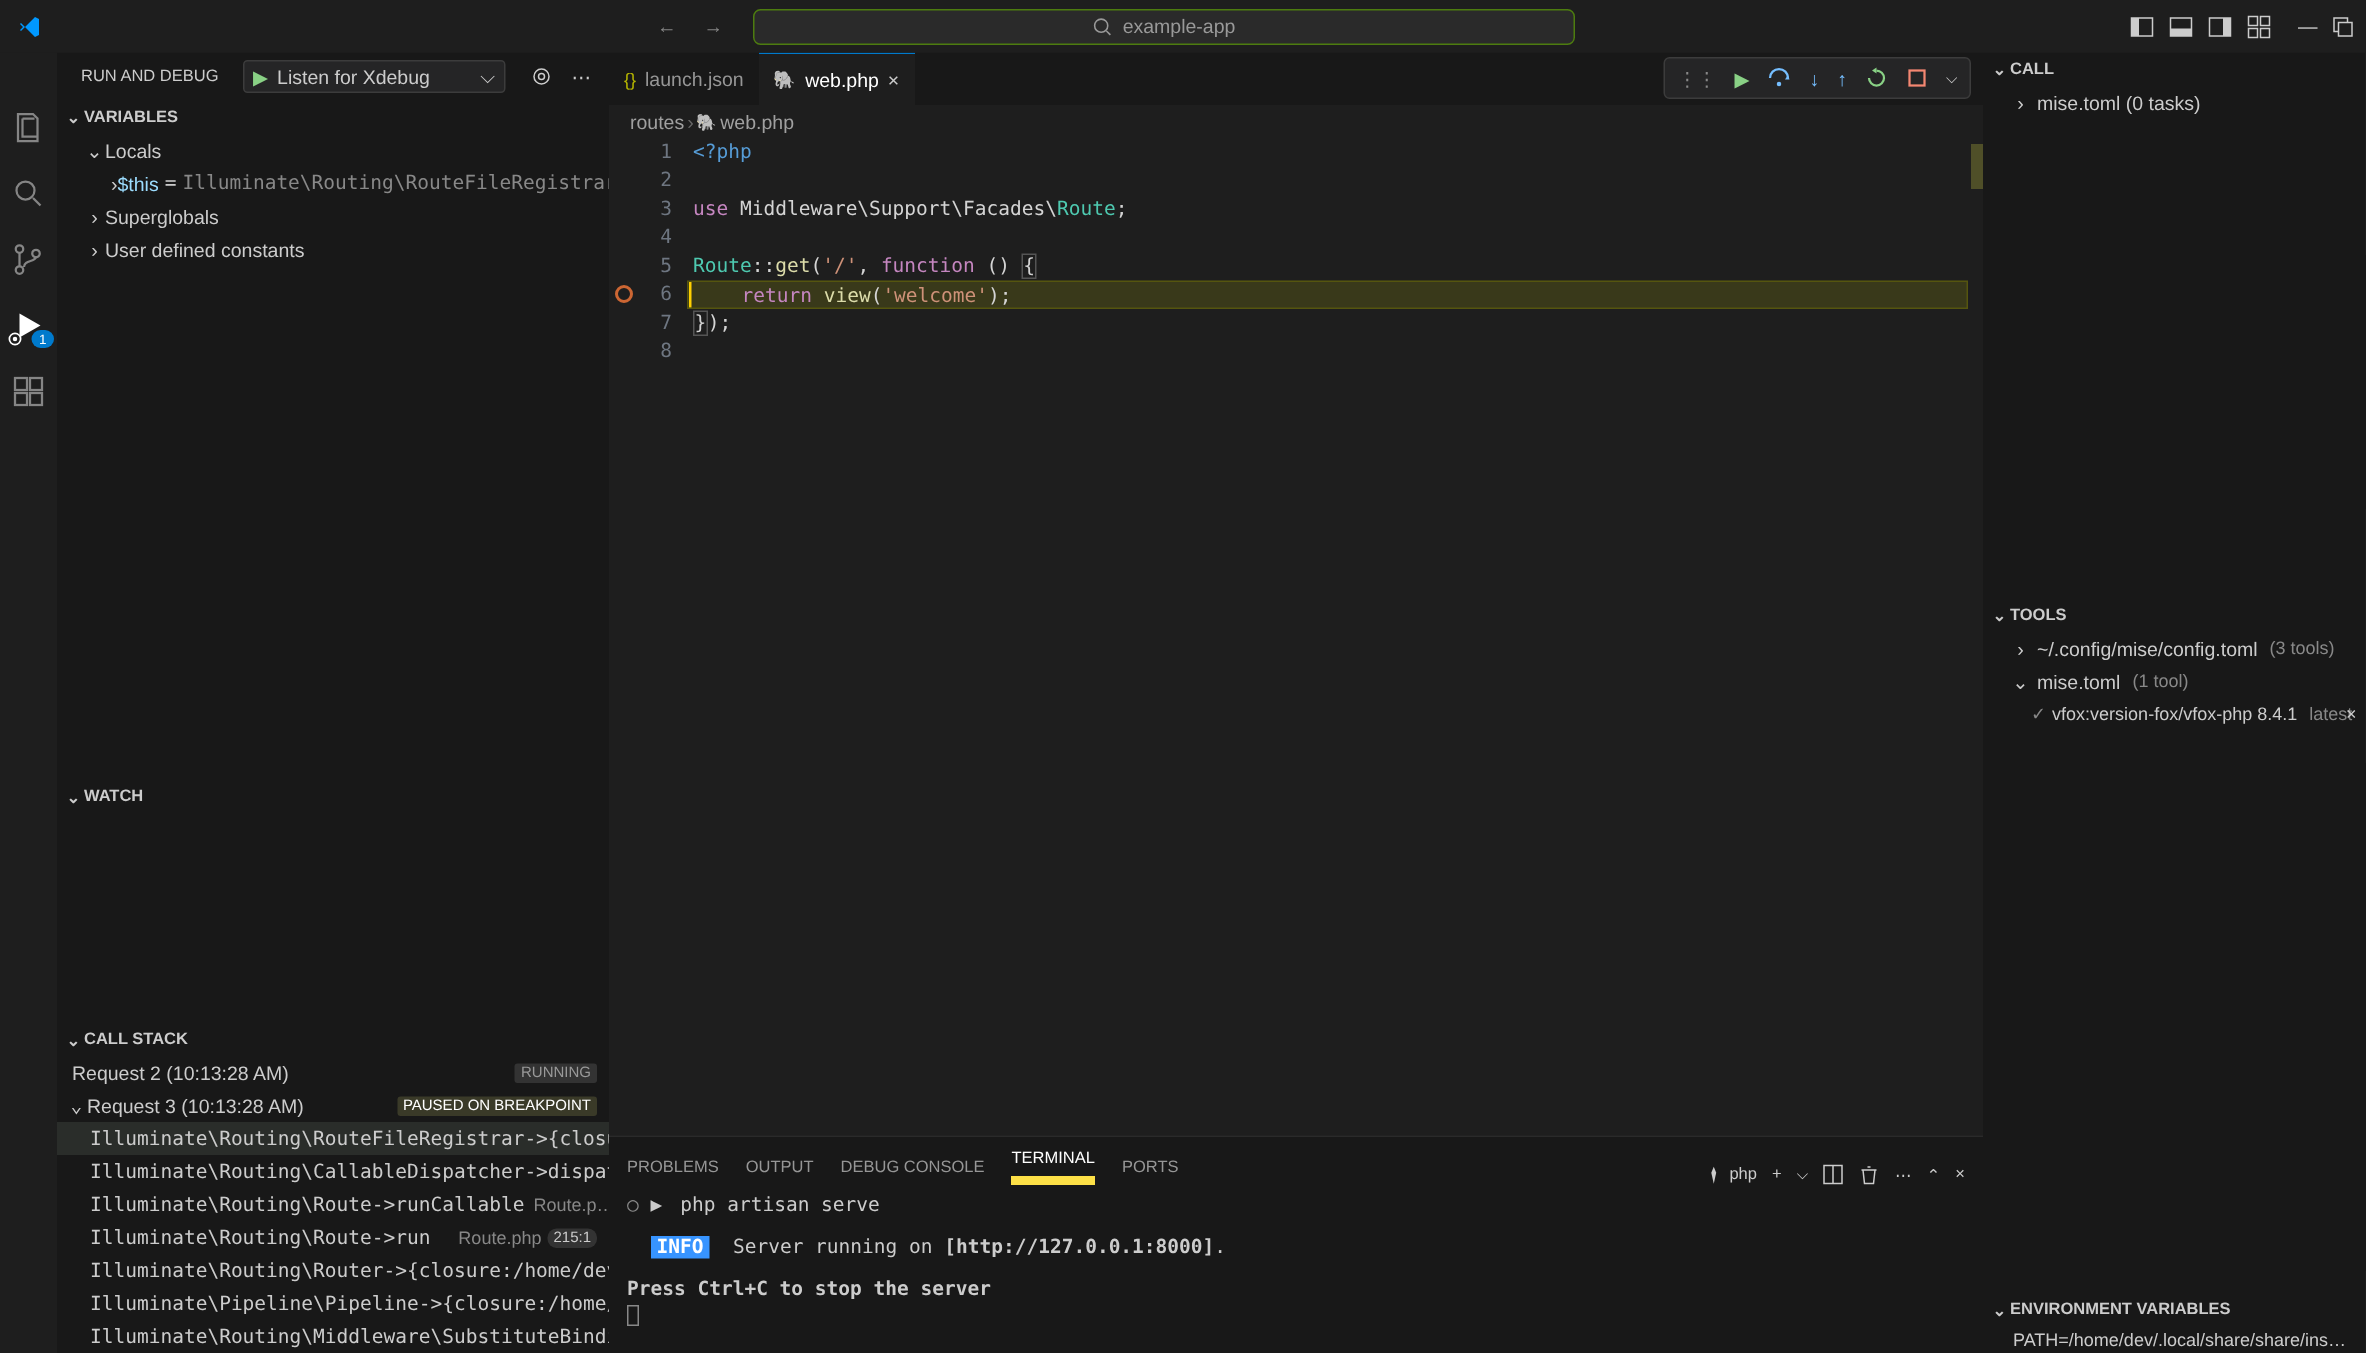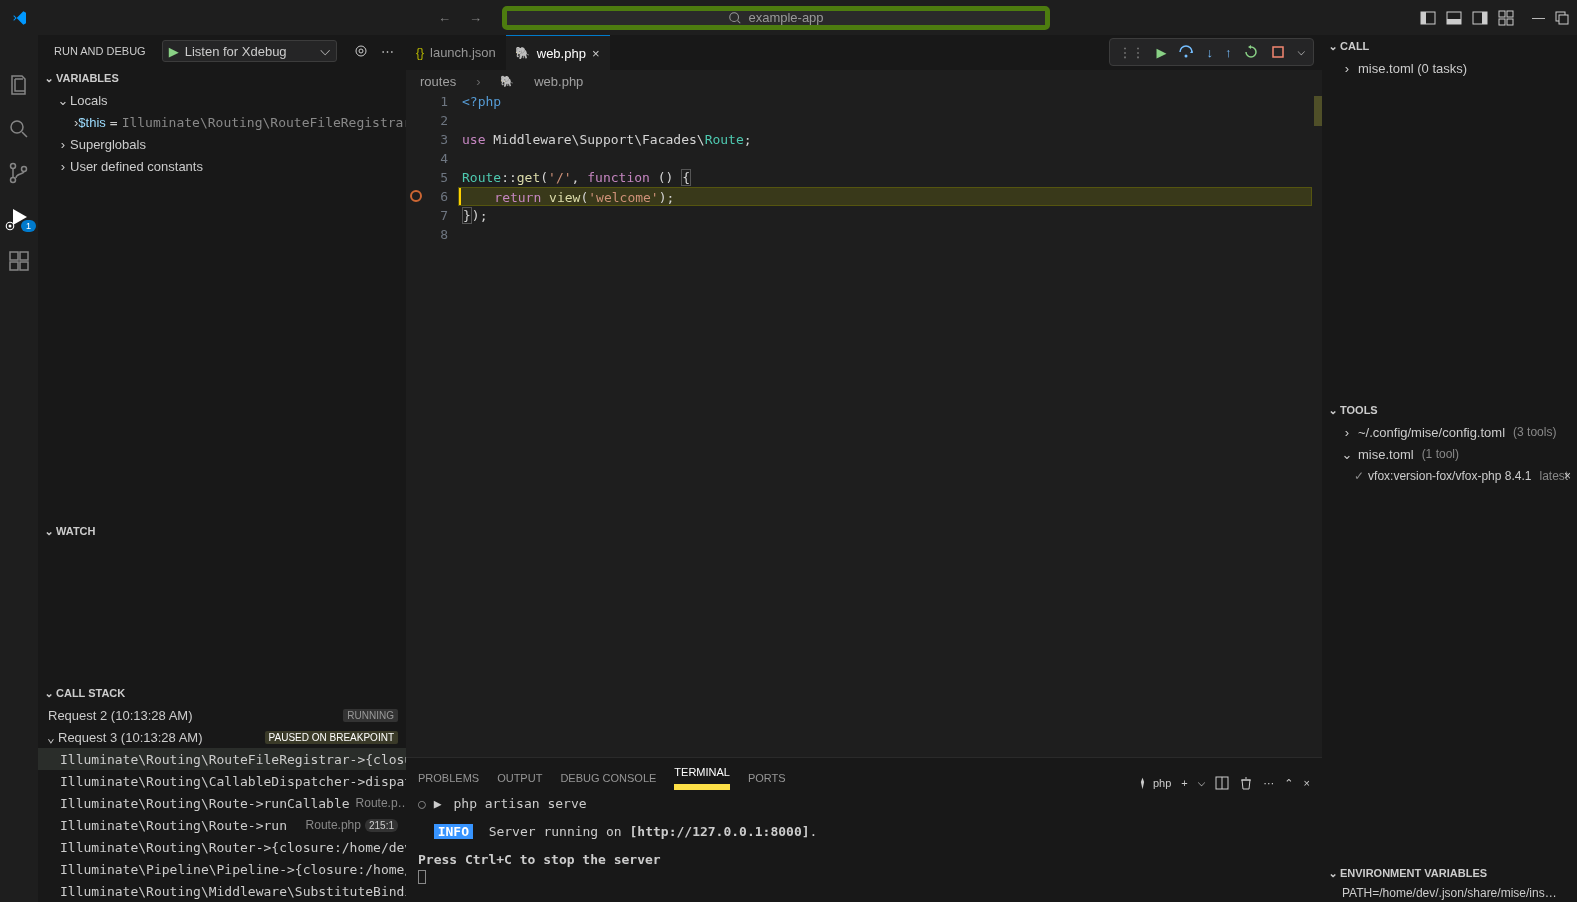--- a/index.html
+++ b/index.html
@@ -22,21 +22,21 @@
   padding: 0 8px;
 }
 .vscode-logo { width: 16px; height: 16px; margin-left: 4px; }
 .nav-arrows { display: flex; gap: 18px; margin-left: 410px; }
 .nav-arrow { color: #858585; cursor: pointer; }
 .search-box {
   flex: 0 0 548px;
   margin-left: 20px;
   height: 24px;
   background: #2a2a2a;
-  border: 5px solid #4d7c0f;
+  border: 1px solid #4d7c0f;
   border-radius: 5px;
   display: flex;
   align-items: center;
   justify-content: center;
   gap: 6px;
   color: #999;
 }
 .titlebar-right { margin-left: auto; display: flex; gap: 10px; align-items: center; }
 .titlebar-icon { color: #cccccc; cursor: pointer; }
 
@@ -168,21 +168,21 @@
   gap: 12px;
   padding: 0 8px;
 }
 .tb-btn { cursor: pointer; }
 .tb-play { color: #89d185;}
 .tb-restart { color: #89d185;}
 .tb-stop { color: #f48771;}
 .tb-step { color: #75beff;}
 .tab-actions { margin-left: auto; display: flex; gap: 8px; padding-right: 10px;}
 
-.breadcrumb { height: 22px; display: flex; align-items: center; padding-left: 14px; gap: 20px; color: #a0a0a0; font-size: 13px;}
+.breadcrumb { height: 22px; display: flex; align-items: center; padding-left: 14px; gap: 2px; color: #a0a0a0; font-size: 13px;}
 .bc-sep { color: #666;}
 
 .editor {
   flex: 1;
   display: flex;
   font-family: 'Menlo','Consolas',monospace;
   font-size: 13px;
   line-height: 19px;
   position:relative;
 }
@@ -553,16 +553,16 @@
       <span style="font-size:12px;">vfox:version-fox/vfox-php 8.4.1</span>
       <span class="rs-dim">latest</span>
       <span class="close-x">×</span>
     </div>
     <div class="spacer-env"></div>
     <div class="section-header">
       <span class="chev">⌄</span>
       <span>ENVIRONMENT VARIABLES</span>
     </div>
     <div class="rs-env-item">
-      <span>PATH=/home/dev/.json/share/mise/ins…</span>
+      <span>PATH=/home/dev/.local/share/share/ins…</span>
     </div>
   </div>
 </div>
 
 </body></html>

